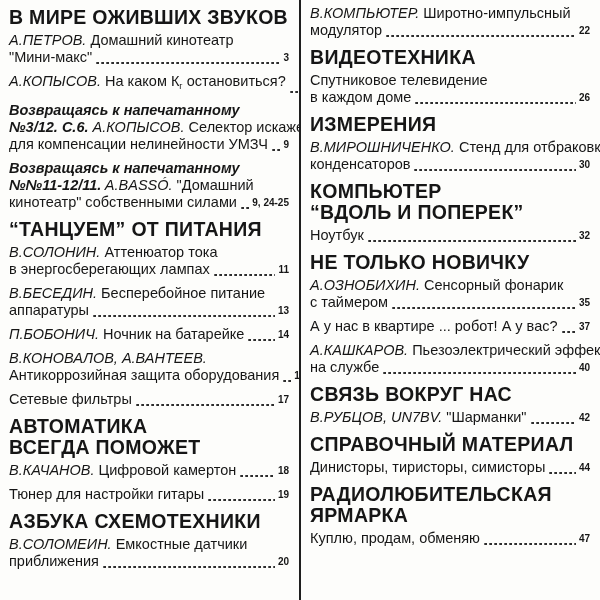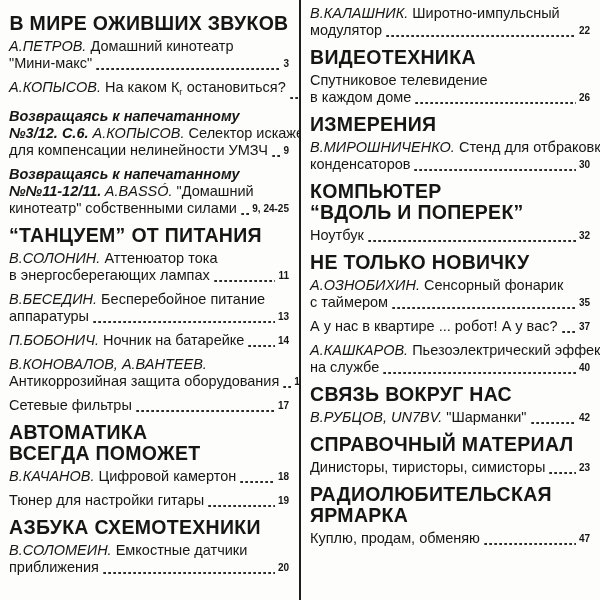--- a/index.html
+++ b/index.html
@@ -30,21 +30,21 @@
     background: #1e1e1e;
     flex: 0 0 2px;
   }
   .heading {
     font-weight: bold;
     font-size: 19.5px;
     line-height: 21px;
     letter-spacing: 0.3px;
     margin: 8px 0 4px 0;
   }
-  .col .heading:first-child { margin-top: 8px; text-align: center; }
+  .col .heading:first-child { margin-top: 2px; }
   .hline { white-space: nowrap; }
   .entry {
     font-size: 14.5px;
     line-height: 17px;
     margin: 0 0 7px 0;
   }
   .entry:last-child { margin-bottom: 11px; }
   .line { white-space: nowrap; }
   .line.haspage {
     display: flex;
@@ -183,21 +183,21 @@
         <div class="line haspage">
           <span class="txt"><span class="seg">приближения</span></span>
           <span class="dots"></span>
           <span class="pg">20</span>
         </div>
       </div>
     </div>
   <div class="col-divider"></div>
   <div class="col">
       <div class="entry">
-        <div class="line"><span class="txt"><span class="seg italic">В.КАЛАШНИК.</span><span class="seg"> Широтно-импульсный</span></span></div>
+        <div class="line"><span class="txt"><span class="seg italic">В.КОМПЬЮТЕР.</span><span class="seg"> Широтно-импульсный</span></span></div>
         <div class="line haspage">
           <span class="txt"><span class="seg">модулятор</span></span>
           <span class="dots"></span>
           <span class="pg">22</span>
         </div>
       </div>
       <div class="heading">
         <div class="hline">ВИДЕОТЕХНИКА</div>
       </div>
       <div class="entry">
@@ -266,21 +266,21 @@
           <span class="pg">42</span>
         </div>
       </div>
       <div class="heading">
         <div class="hline">СПРАВОЧНЫЙ МАТЕРИАЛ</div>
       </div>
       <div class="entry">
         <div class="line haspage">
           <span class="txt"><span class="seg">Динисторы, тиристоры, симисторы</span></span>
           <span class="dots"></span>
-          <span class="pg">23</span>
+          <span class="pg">44</span>
         </div>
       </div>
       <div class="heading">
         <div class="hline">РАДИОЛЮБИТЕЛЬСКАЯ</div>
         <div class="hline">ЯРМАРКА</div>
       </div>
       <div class="entry">
         <div class="line haspage">
           <span class="txt"><span class="seg">Куплю, продам, обменяю</span></span>
           <span class="dots"></span>

